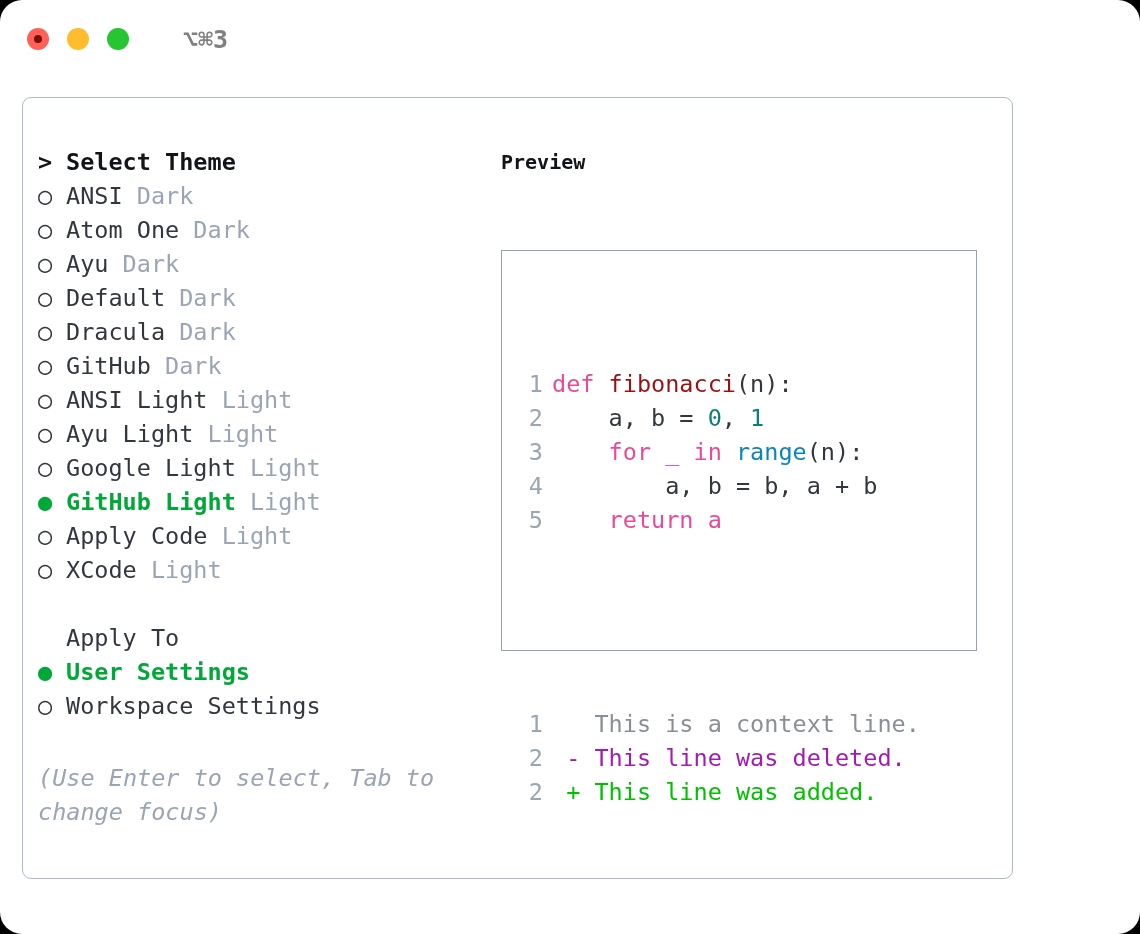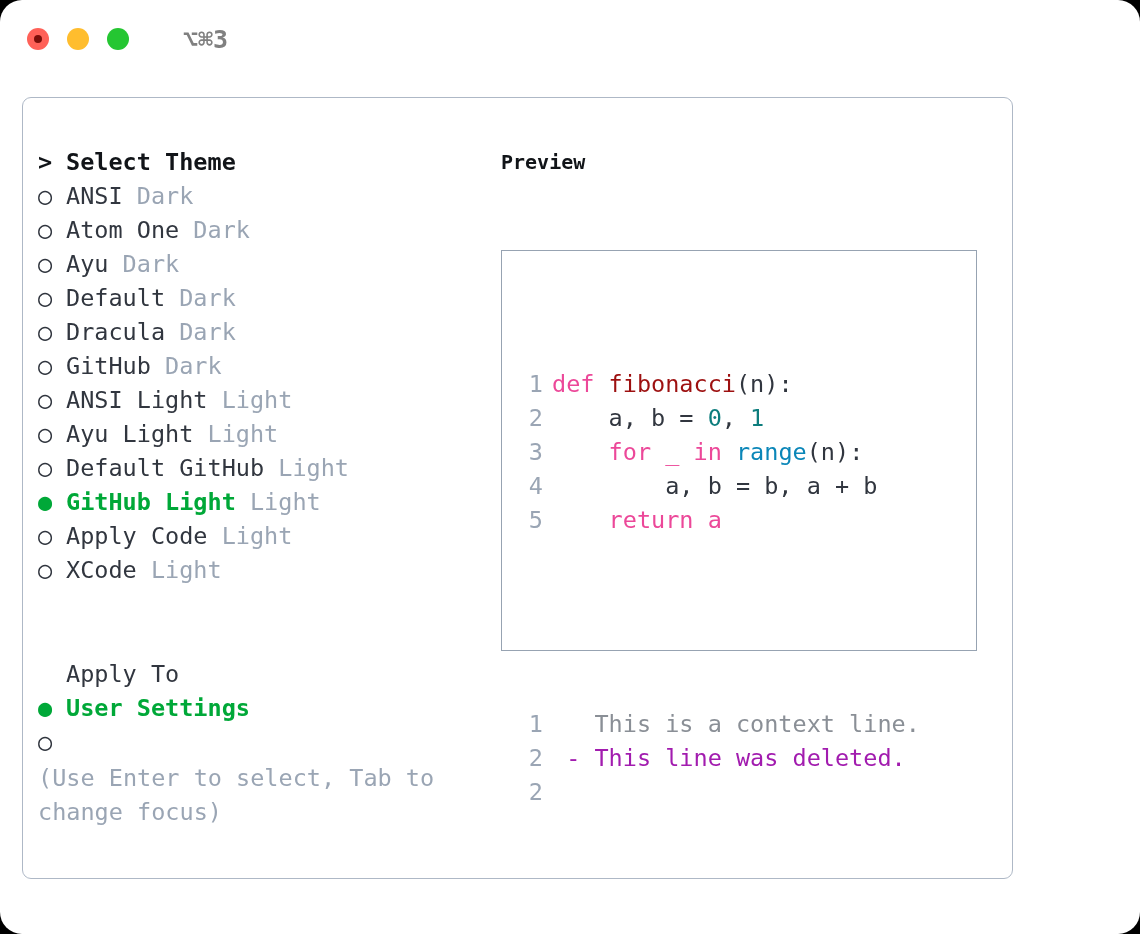--- a/index.html
+++ b/index.html
@@ -131,32 +131,32 @@
   .label-variant { color: #9aa5b4; }
   .label-plain { color: #31363f; }
 
   .apply-head-row {
     display: flex;
     align-items: baseline;
     height: 34px;
     font-size: 23.5px;
     line-height: 34px;
     white-space: pre;
-    margin-top: 36px;
   }
   .spacer-row { height: 34px; }
 
   .hint {
     position: absolute;
     left: 15px;
     top: 663px;
     width: 410px;
     font-size: 23.5px;
     line-height: 34px;
     color: #9aa5b4;
+    font-style: italic;
   }
 
   
   .right-col {
     position: absolute;
     left: 478px;
     top: 47px;
     width: 490px;
   }
   .preview-title {
@@ -237,48 +237,48 @@
 
         <div id="theme-list">
             <div class="row"><span class="marker">○</span><span class="label-main">ANSI</span><span> </span><span class="label-variant">Dark</span></div>
             <div class="row"><span class="marker">○</span><span class="label-main">Atom One</span><span> </span><span class="label-variant">Dark</span></div>
             <div class="row"><span class="marker">○</span><span class="label-main">Ayu</span><span> </span><span class="label-variant">Dark</span></div>
             <div class="row"><span class="marker">○</span><span class="label-main">Default</span><span> </span><span class="label-variant">Dark</span></div>
             <div class="row"><span class="marker">○</span><span class="label-main">Dracula</span><span> </span><span class="label-variant">Dark</span></div>
             <div class="row"><span class="marker">○</span><span class="label-main">GitHub</span><span> </span><span class="label-variant">Dark</span></div>
             <div class="row"><span class="marker">○</span><span class="label-main">ANSI Light</span><span> </span><span class="label-variant">Light</span></div>
             <div class="row"><span class="marker">○</span><span class="label-main">Ayu Light</span><span> </span><span class="label-variant">Light</span></div>
-            <div class="row"><span class="marker">○</span><span class="label-main">Default GitHub</span><span> </span><span class="label-variant">Light</span></div>
+            <div class="row"><span class="marker">○</span><span class="label-main">Google Light</span><span> </span><span class="label-variant">Light</span></div>
             <div class="row"><span class="marker dot-filled">●</span><span class="label-sel">GitHub Light</span><span> </span><span class="label-variant">Light</span></div>
             <div class="row"><span class="marker">○</span><span class="label-main">Apply Code</span><span> </span><span class="label-variant">Light</span></div>
             <div class="row"><span class="marker">○</span><span class="label-main">XCode</span><span> </span><span class="label-variant">Light</span></div>
           </div>
 
         <div class="spacer-row"></div>
 
         <div class="apply-head-row">
           <span class="marker"> </span>
           <span class="label-plain">Apply To</span>
         </div>
 
         <div id="apply-list">
             <div class="row"><span class="marker dot-filled">●</span><span class="label-sel">User Settings</span></div>
-            <div class="row"><span class="marker">○</span></div>
+            <div class="row"><span class="marker">○</span><span class="label-plain">Workspace Settings</span></div>
           </div>
       </div>
 
       <div class="hint">(Use Enter to select, Tab to change focus)</div>
 
       <div class="right-col">
         <div class="preview-title">Preview</div>
 
         <div class="preview-box">
           <div class="code">
             <div id="code-lines"><div class="cline"><span class="lnum">1</span><span class="ctext"><span class="tok-kw">def </span><span class="tok-fn">fibonacci</span><span class="tok-pl">(n):</span></span></div><div class="cline"><span class="lnum">2</span><span class="ctext"><span class="tok-pl">    a, b = </span><span class="tok-num">0</span><span class="tok-pl">, </span><span class="tok-num">1</span></span></div><div class="cline"><span class="lnum">3</span><span class="ctext"><span class="tok-kw">    for _ in </span><span class="tok-bi">range</span><span class="tok-pl">(n):</span></span></div><div class="cline"><span class="lnum">4</span><span class="ctext"><span class="tok-pl">        a, b = b, a + b</span></span></div><div class="cline"><span class="lnum">5</span><span class="ctext"><span class="tok-kw">    return a</span></span></div></div>
             <div class="blankline"></div>
-            <div id="diff-lines"><div class="cline"><span class="lnum">1</span><span class="ctext diff-ctx">   This is a context line.</span></div><div class="cline"><span class="lnum">2</span><span class="ctext diff-del"> - This line was deleted.</span></div><div class="cline"><span class="lnum">2</span></div></div>
+            <div id="diff-lines"><div class="cline"><span class="lnum">1</span><span class="ctext diff-ctx">   This is a context line.</span></div><div class="cline"><span class="lnum">2</span><span class="ctext diff-del"> - This line was deleted.</span></div><div class="cline"><span class="lnum">2</span><span class="ctext diff-add"> + This line was added.</span></div></div>
           </div>
         </div>
       </div>
 
     </div>
   </div>
 </div>
 
 </body></html>

